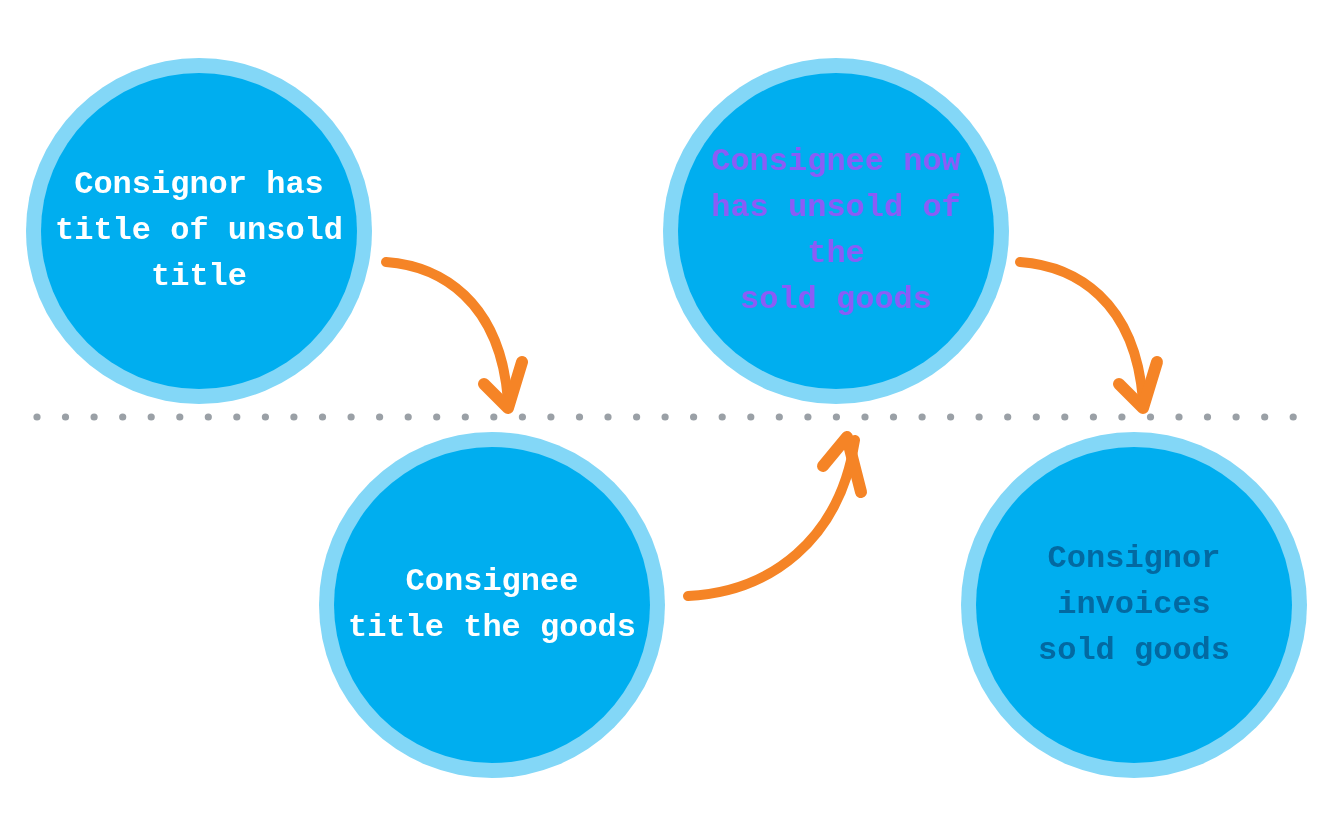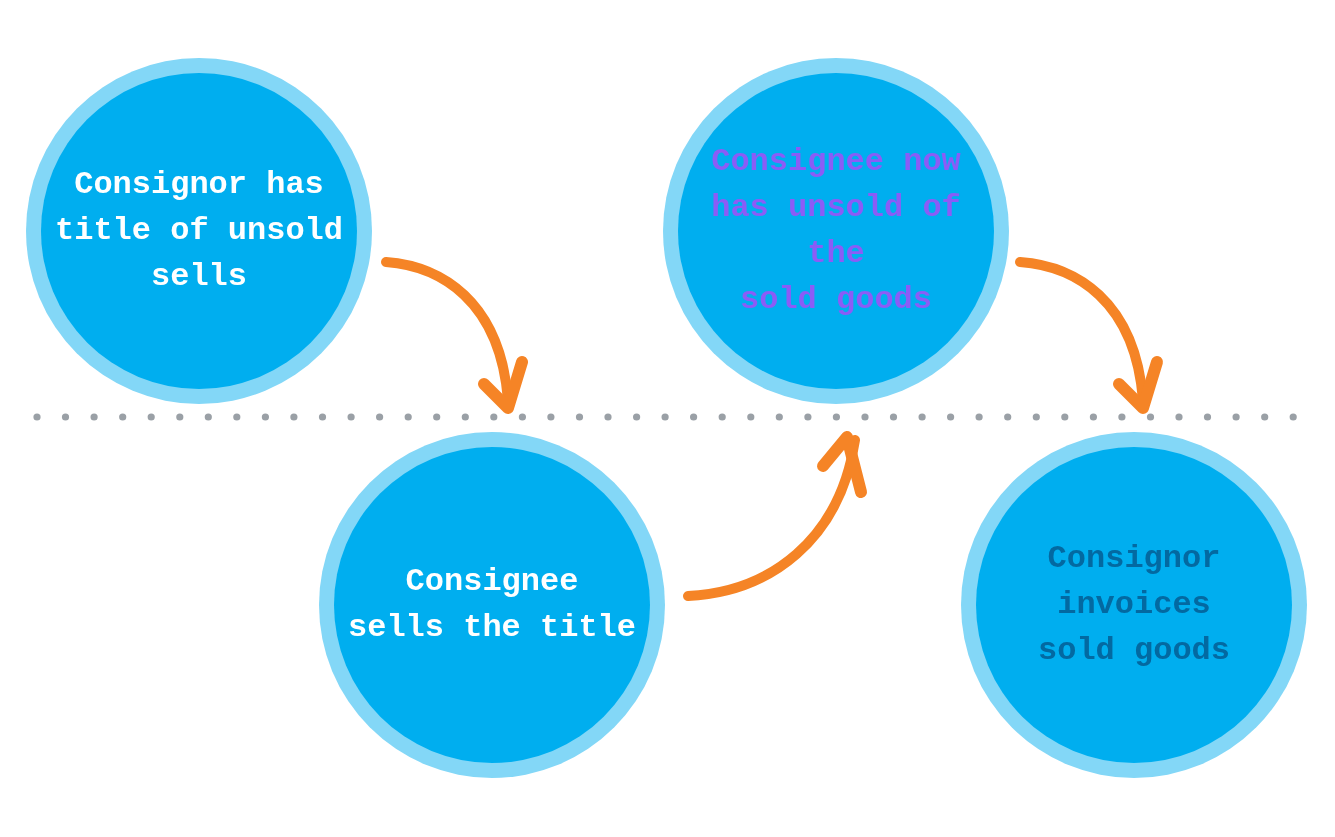--- a/index.html
+++ b/index.html
@@ -93,27 +93,27 @@
         <path d="M1119 384 L 1143 408 L 1157 362" fill="none" stroke="#F58426" stroke-width="12" stroke-linecap="round" stroke-linejoin="round"></path>
       </g>
     </g>
 </svg>
 
 <div id="labels">
     <div class="step-text" style="left: 49px; top: 81px; width: 300px; height: 300px; color: rgb(255, 255, 255);">
       <div>
         <div>Consignor has</div>
         <div>title of unsold</div>
-        <div>sells</div>
+        <div>title</div>
       </div>
     </div>
     <div class="step-text" style="left: 342px; top: 455px; width: 300px; height: 300px; color: rgb(255, 255, 255); align-items: center;">
       <div>
         <div>Consignee</div>
-        <div>sells the title</div>
+        <div>title the goods</div>
       </div>
     </div>
     <div class="step-text" style="left: 686px; top: 81px; width: 300px; height: 300px; color: #8b5cf6;">
       <div>
         <div>Consignee now</div>
         <div>has unsold of the</div>
         <div>sold goods</div>
       </div>
     </div>
     <div class="step-text" style="left: 984px; top: 455px; width: 300px; height: 300px; color: #0369a1;">

